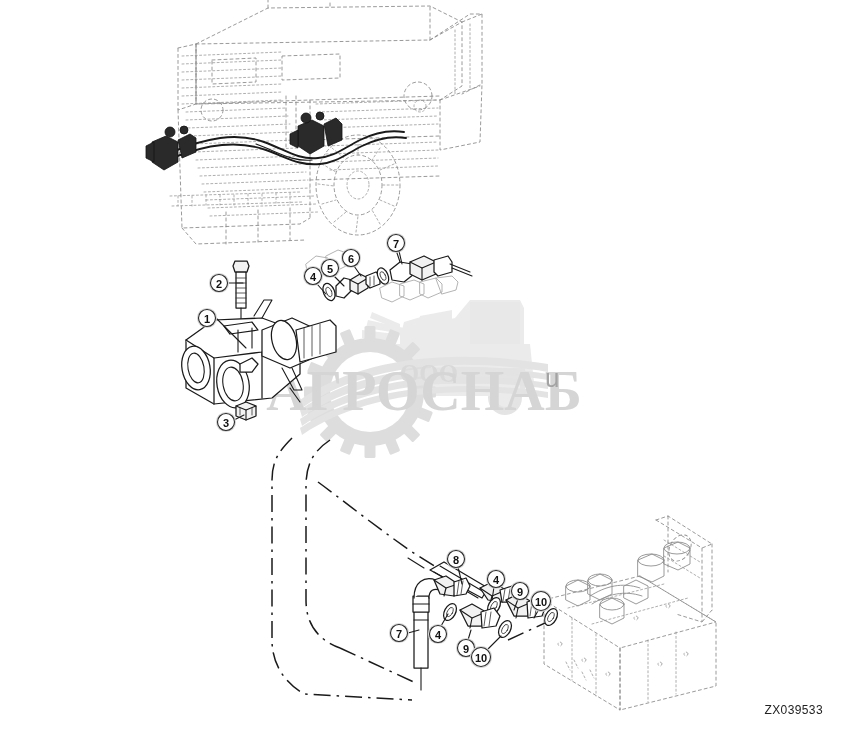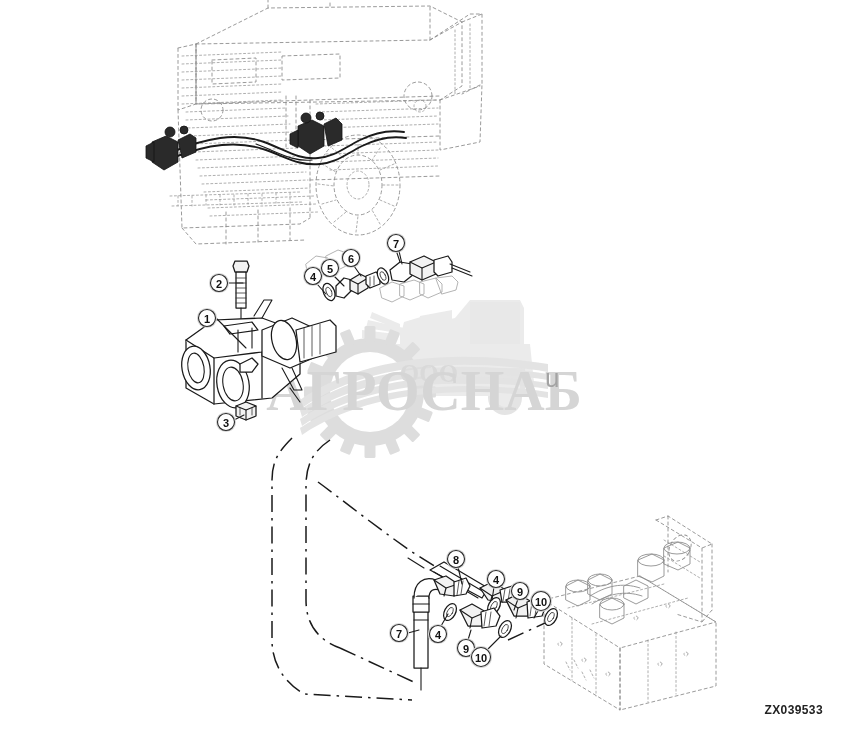--- a/index.html
+++ b/index.html
@@ -24,21 +24,21 @@
     top: 0;
     width: 841px;
     height: 731px;
   }
   .part-no {
     position: absolute;
     right: 18px;
     bottom: 14px;
     font-family: "Liberation Sans", sans-serif;
     font-size: 12px;
-    font-weight: bold;
+    font-weight: normal;
     letter-spacing: 0.4px;
     color: #222222;
     white-space: nowrap;
   }
   
   .phantom {
     fill: none;
     stroke: #8e8e8e;
     stroke-width: 0.9;
     stroke-dasharray: 3 3;

